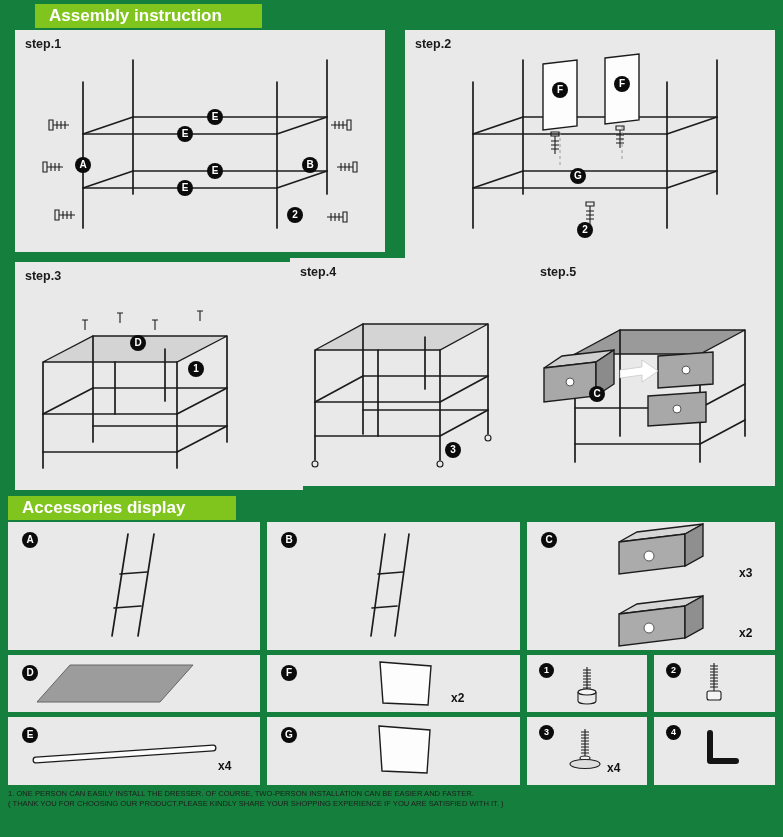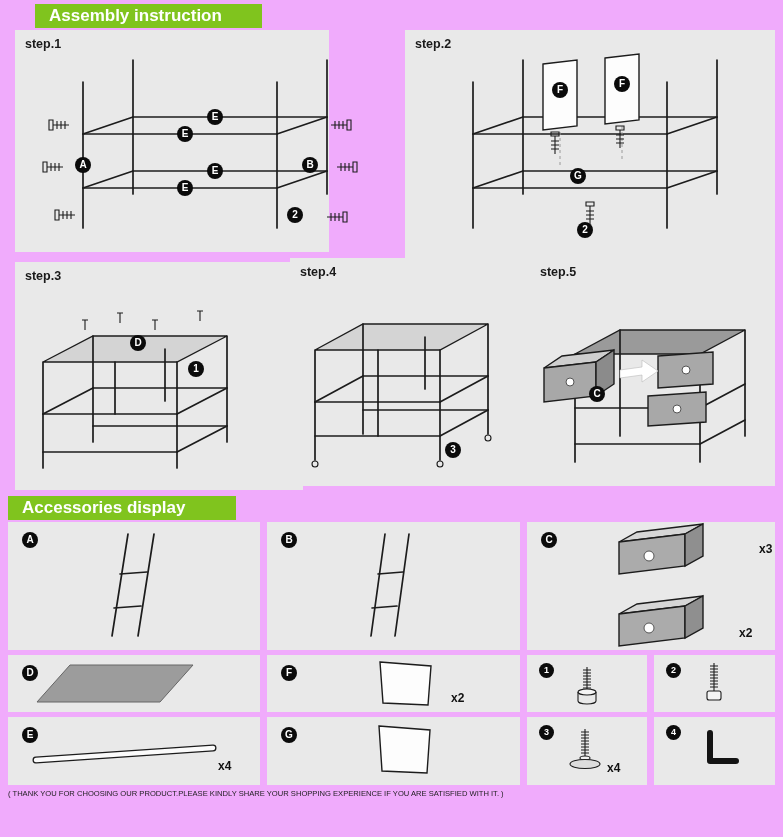--- a/index.html
+++ b/index.html
@@ -1,16 +1,16 @@
 <!DOCTYPE html>
 <html><head>
 <meta charset="utf-8">
 <style>
   html,body{margin:0;padding:0;background:#fff;}
-  #page{position:relative;width:783px;height:837px;background:#f0abfc;
+  #page{position:relative;width:783px;height:837px;background:#15803d;
         font-family:"Liberation Sans",sans-serif;overflow:hidden;}
   .banner{position:absolute;height:24px;background:#80c41e;color:#fff;
           font-weight:bold;font-size:17px;line-height:24px;padding-left:14px;
           box-sizing:border-box;}
   .panel{position:absolute;background:#e9e9e9;}
   .step-label{position:absolute;left:10px;top:7px;font-size:12.5px;font-weight:bold;color:#1a1a1a;}
   .badge{position:absolute;width:16px;height:16px;border-radius:50%;background:#0b0b0b;
          color:#fff;font-size:10px;font-weight:bold;line-height:16px;text-align:center;z-index:3;}
   .badge.sm{width:15px;height:15px;line-height:15px;font-size:9px;}
   .qty{position:absolute;font-size:12px;font-weight:bold;color:#111;z-index:3;}
@@ -24,21 +24,21 @@
 </style>
 </head>
 <body>
 
 <div id="page">
 
   <div class="banner" style="left:35px;top:4px;width:227px;">
     <span>Assembly instruction</span>
   </div>
 
-  <div class="panel" style="left:15px;top:30px;width:314px;height:222px;">
+  <div class="panel" style="left:15px;top:30px;width:370px;height:222px;">
     <span class="step-label">step.1</span>
     <svg class="diagram" width="370" height="222" viewBox="0 0 370 222">
       <g class="ln">
         <path d="M68 52 V198"></path>
           <path d="M118 30 V164"></path>
         <path d="M262 52 V198"></path>
           <path d="M312 30 V164"></path>
         <path d="M68 104 L118 87"></path>
           <path d="M68 158 L118 141"></path>
         <path d="M262 104 L312 87"></path>
@@ -225,21 +225,21 @@
         <polygon class="shape" fill="#8f8f8f" points="158,12 176,2 176,34 158,44"></polygon>
         <circle cx="122" cy="34" r="5" fill="#fff" stroke="#555"></circle>
       </g>
       <g>
         <polygon class="shape" fill="#d6d6d6" points="92,92 158,84 176,74 110,82"></polygon>
         <polygon class="shape" fill="#ababab" points="92,92 158,84 158,116 92,124"></polygon>
         <polygon class="shape" fill="#8f8f8f" points="158,84 176,74 176,106 158,116"></polygon>
         <circle cx="122" cy="106" r="5" fill="#fff" stroke="#555"></circle>
       </g>
     </svg>
-    <span class="qty" style="left:212px;top:20px;margin-left:20px;">x3</span>
+    <span class="qty" style="left:212px;top:44px;">x3</span>
     <span class="qty" style="left:212px;top:104px;">x2</span>
   </div>
 
   <div class="panel" style="left:8px;top:655px;width:252px;height:57px;">
     <span class="badge" style="left:14px;top:10px;">D</span>
     <svg class="diagram" width="252" height="57" viewBox="0 0 252 57">
       <polygon points="62,10 185,10 152,47 29,47" fill="#9c9c9c" stroke="#666" stroke-width="1"></polygon>
     </svg>
   </div>
 
@@ -305,16 +305,17 @@
   </div>
 
   <div class="panel" style="left:654px;top:717px;width:121px;height:68px;">
     <span class="badge sm" style="left:12px;top:8px;">4</span>
     <svg class="diagram" width="121" height="68" viewBox="0 0 121 68">
       <path d="M56 16 V44 H82" fill="none" stroke="#141414" stroke-width="6" stroke-linecap="round" stroke-linejoin="round"></path>
     </svg>
   </div>
 
   <div class="notes">
+    <div>1. ONE PERSON CAN EASILY INSTALL THE DRESSER. OF COURSE, TWO-PERSON INSTALLATION CAN BE EASIER AND FASTER.</div>
     <div>( THANK YOU FOR CHOOSING OUR PRODUCT.PLEASE KINDLY SHARE YOUR SHOPPING EXPERIENCE IF YOU ARE SATISFIED WITH IT. )</div>
   </div>
 
 </div>
 
 </body></html>

